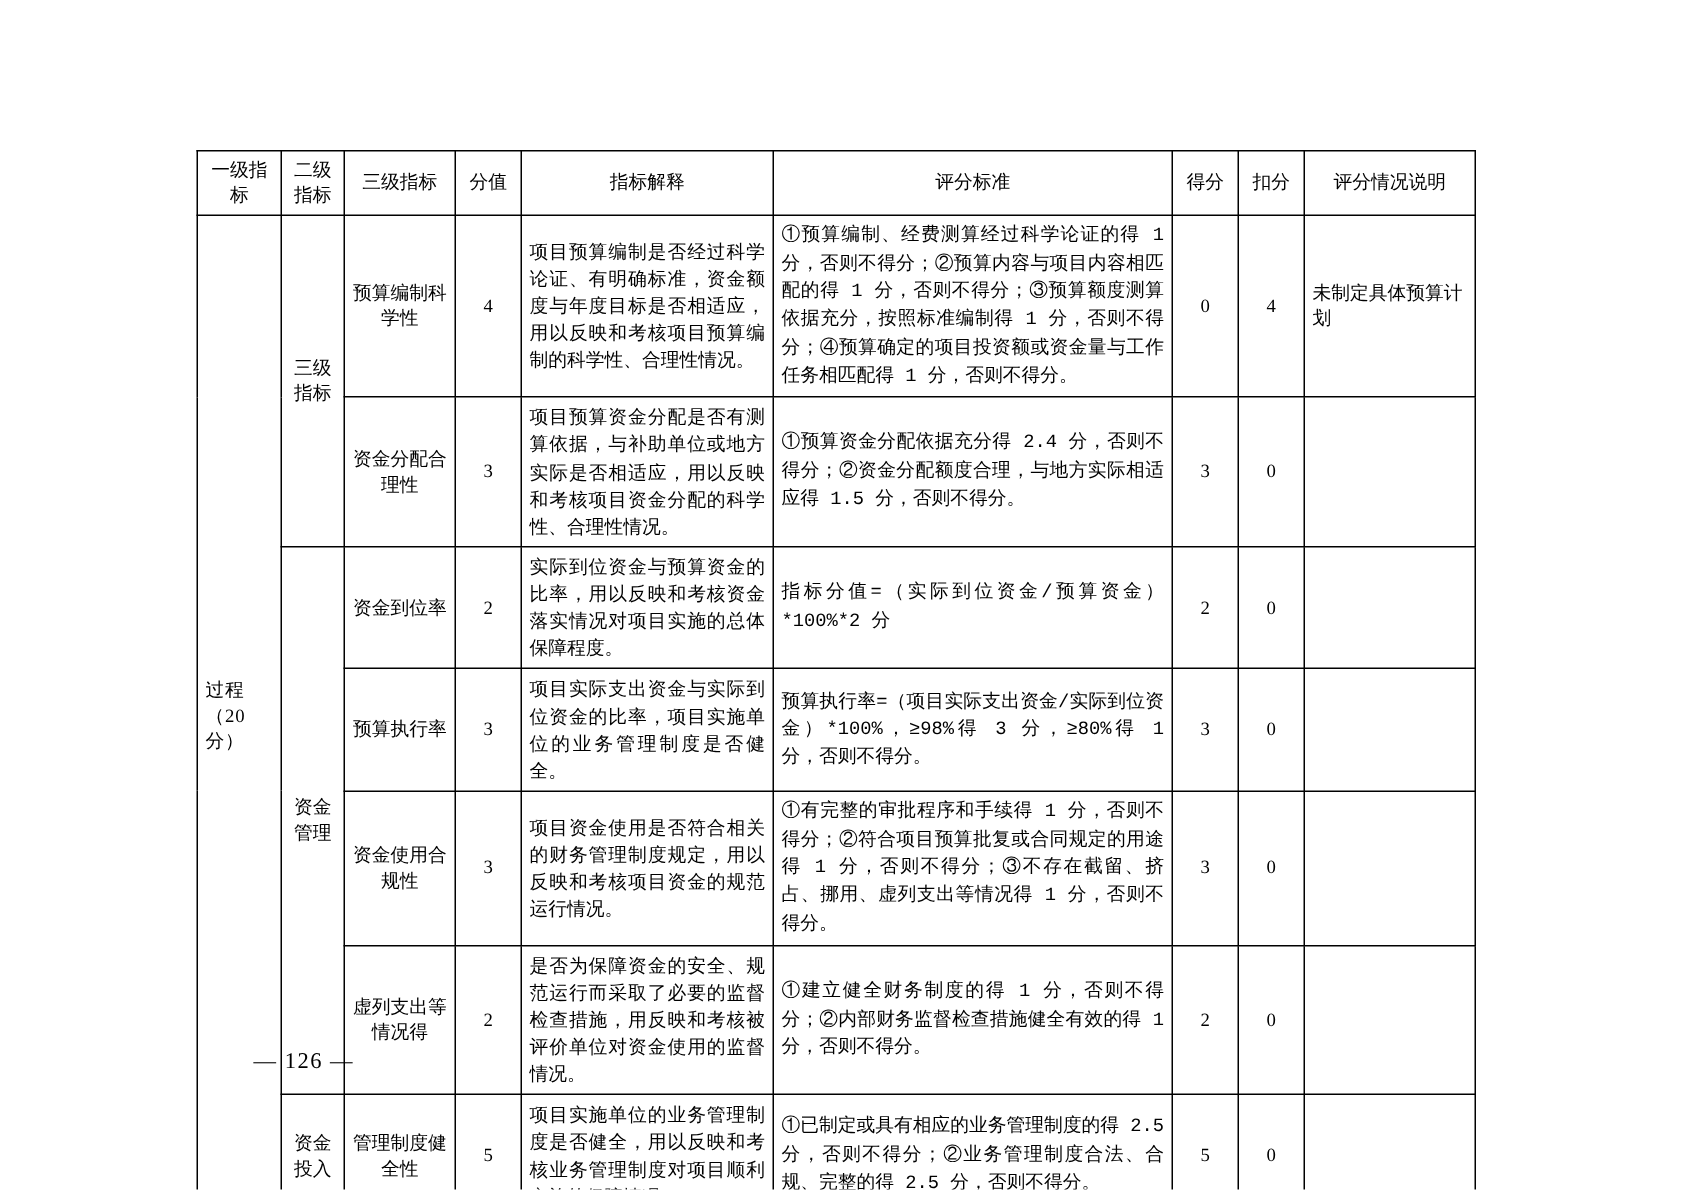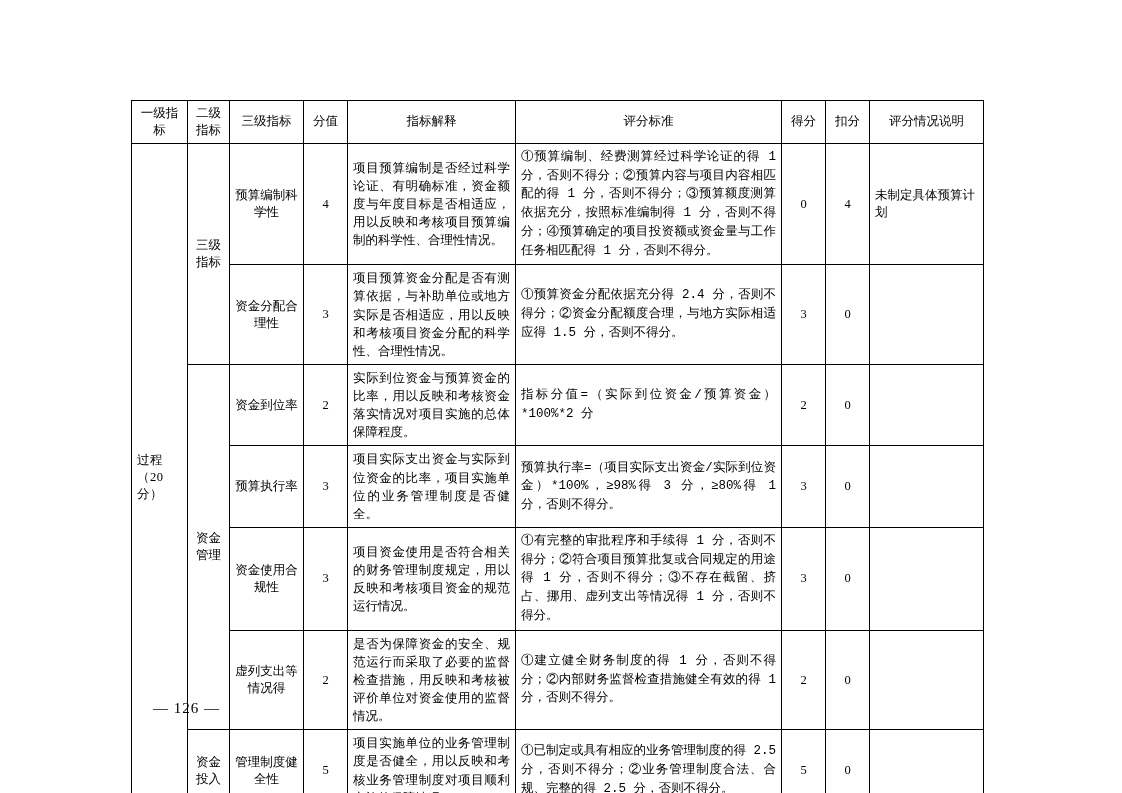--- a/index.html
+++ b/index.html
@@ -86,21 +86,21 @@
   }
   .pagenum {
     position: absolute;
     left: 131px;
     top: 700px;
     width: 852px;
     text-align: left;
     font-size: 15px;
     letter-spacing: 1px;
   }
-  .pagenum span { display: inline-block; padding-left: 22px; text-align: center; }
+  .pagenum span { display: inline-block; padding-left: 38px; text-align: center; }
 </style>
 </head>
 <body>
 
 <div class="page">
   <div class="table-wrap">
     <table class="eval">
       <colgroup>
         <col class="c0">
           <col class="c1">

